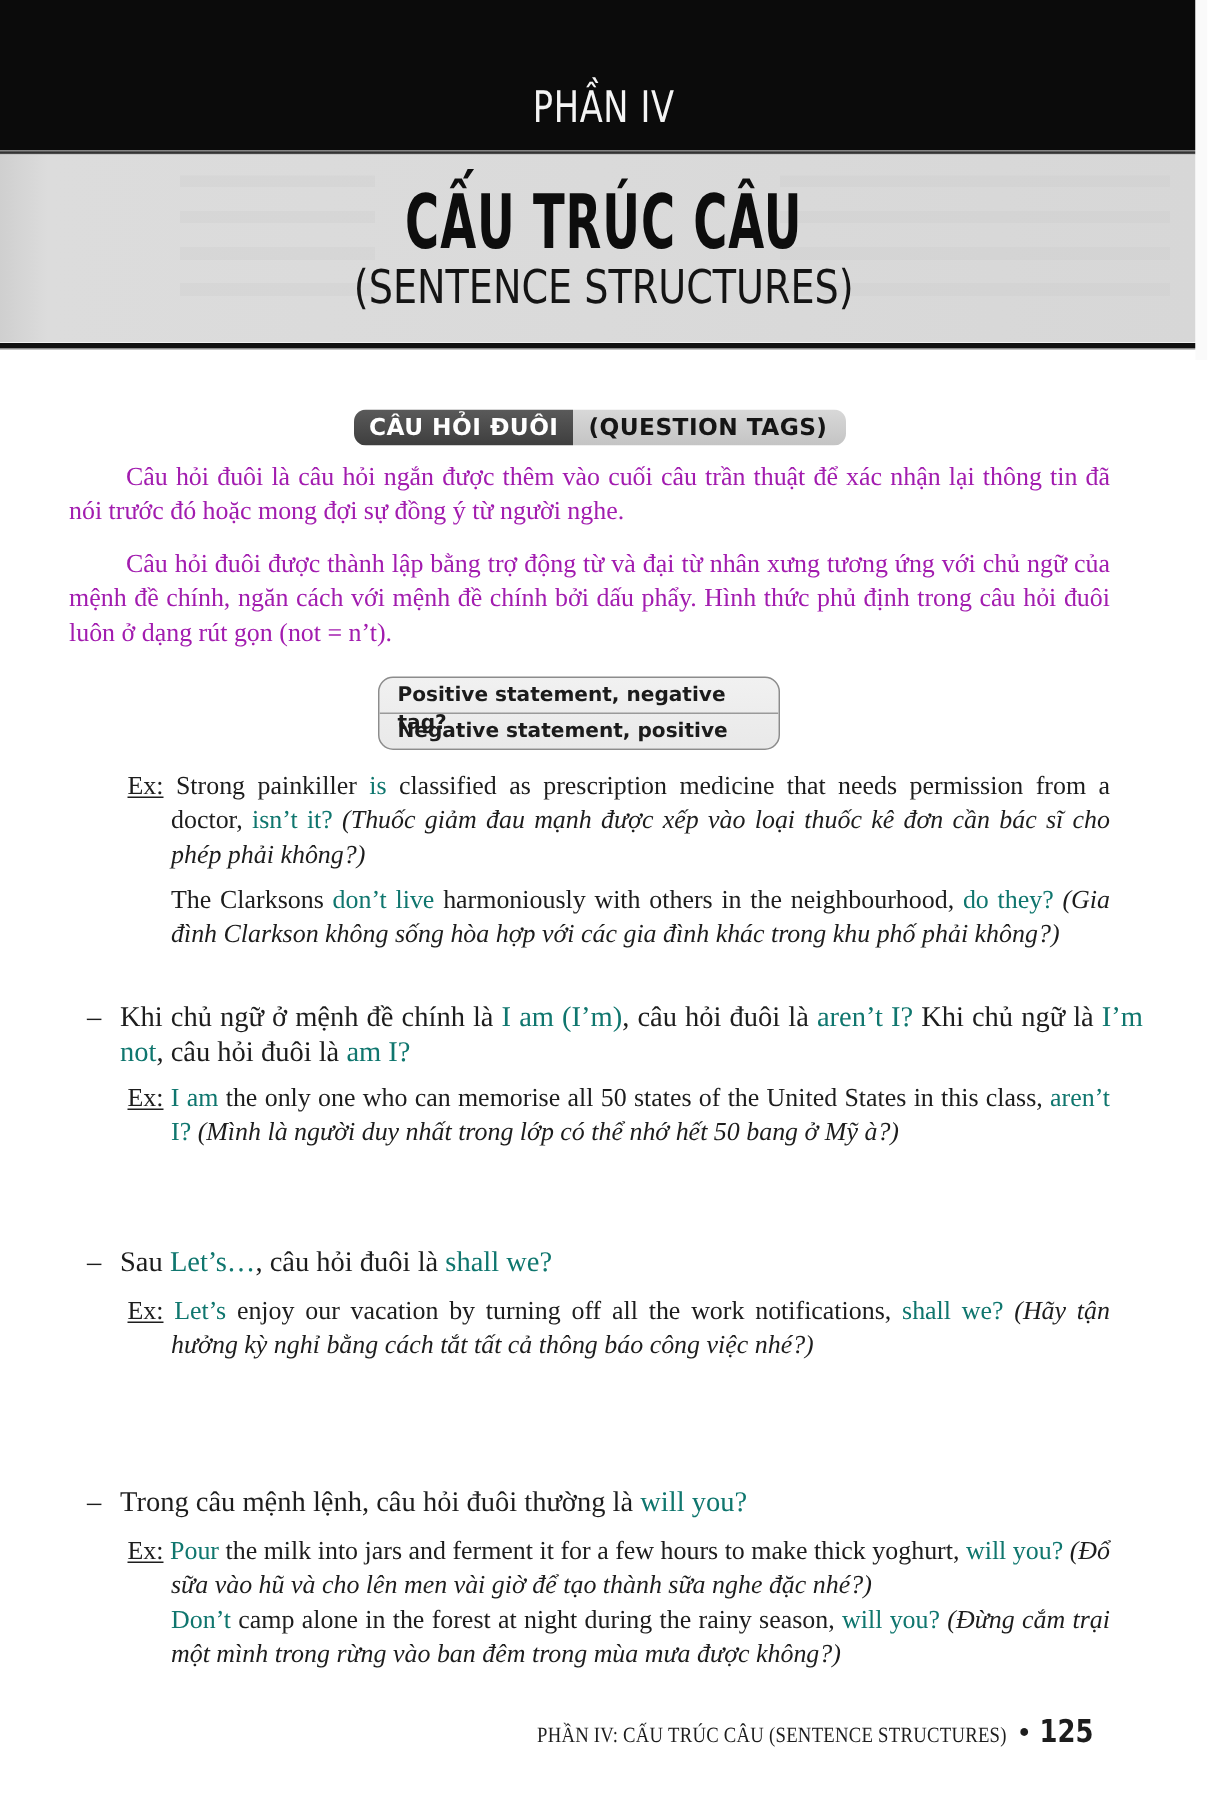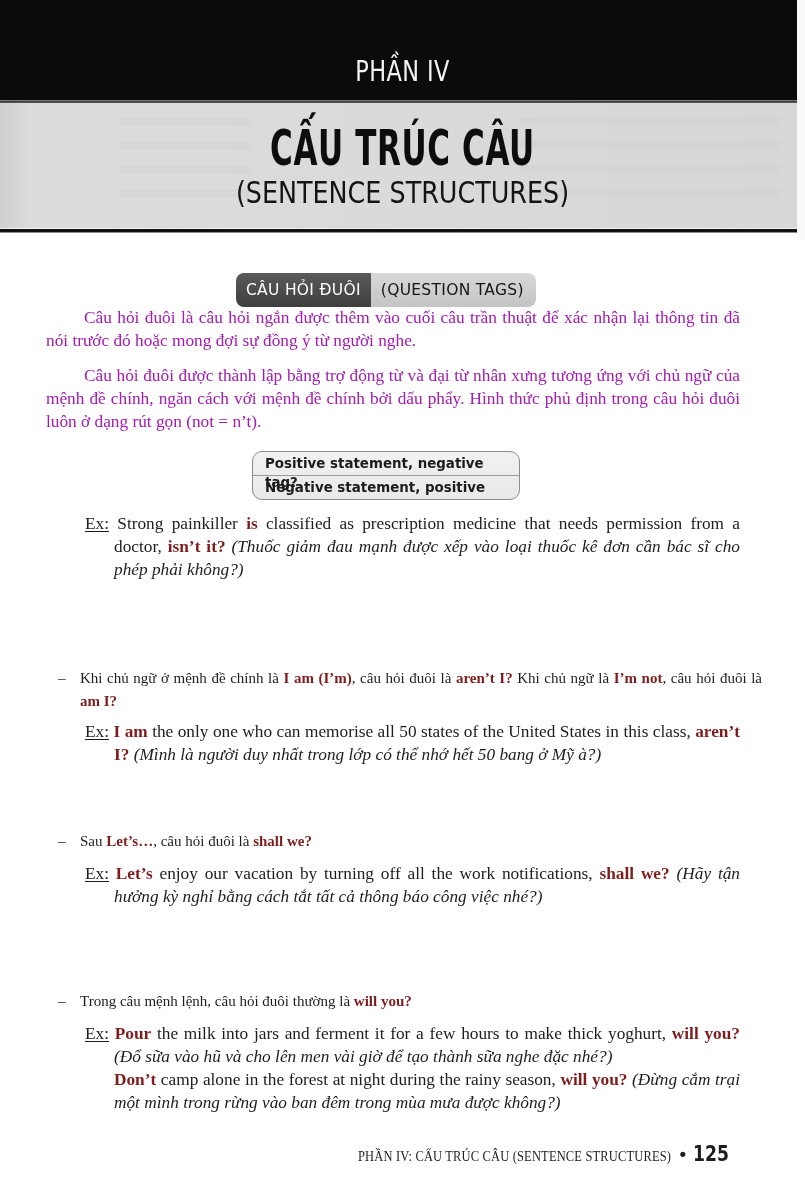--- a/index.html
+++ b/index.html
@@ -46,23 +46,23 @@
     font-family: "DejaVu Sans", sans-serif; font-size: 31px; color: #141414;
     transform: scaleX(0.82); line-height: 40px;
   }
   .hdr-line-bot {
     position: absolute; left: 0; top: 228px; width: 797px; height: 5px;
     background: linear-gradient(#f2f2f2 0 1px, #111 1px 4px, #8a8a8a 4px);
   }
 
   
   .badge {
-    position: absolute; left: 236px; top: 273px; height: 34px;
+    position: absolute; left: 236px; top: 273px; height: 24px;
     display: flex; border-radius: 8px; overflow: hidden;
-    font-family: "DejaVu Sans", sans-serif; font-weight: normal; font-size: 15.5px;
+    font-family: "DejaVu Sans", sans-serif; font-weight: bold; font-size: 15.5px;
   }
   .badge-vi {
     background: linear-gradient(#5a5a5a, #3e3e3e); color: #ffffff;
     padding: 0 10px; display: flex; align-items: center; letter-spacing: 0.3px;
   }
   .badge-en {
     background: linear-gradient(#d8d8d8, #c4c4c4); color: #151515;
     padding: 0 12px 0 10px; display: flex; align-items: center; letter-spacing: 0.3px;
   }
 
@@ -82,25 +82,25 @@
   .rule-box div + div { border-top: 1px solid #9a9a9a; }
 
   .ex {
     position: absolute; left: 85px; width: 655px; font-size: 17.3px; line-height: 23px;
     color: #1d1d1d; text-align: justify;
   }
   .ex .lbl { text-decoration: underline; text-underline-offset: 2px; font-family: Liberation Serif, serif; }
   .ex .hang { padding-left: 29px; text-indent: -29px; }
   .ex .cont { padding-left: 29px; margin-top: 7px; }
   .bullet {
-    position: absolute; left: 58px; width: 682px; font-size: 15px; line-height: 23px;
+    position: absolute; left: 58px; width: 682px; font-size: 19px; line-height: 23px;
     color: #1d1d1d; padding-left: 22px; text-indent: -22px; text-align: justify;
   }
   .bullet .dash { display: inline-block; width: 22px; text-indent: 0; }
-  b { font-weight: bold; color: #7f1d1d; }
+  b { font-weight: normal; color: #0f766e; }
   i { font-style: italic; }
 
   
   .footer {
     position: absolute; right: 68px; top: 1142px; display: flex; align-items: baseline;
     font-family: "Liberation Serif", serif; color: #1d1d1d; justify-content: center;
   }
   .footer .run { font-size: 14.5px; transform: scaleX(0.86); transform-origin: right; letter-spacing: 0.2px; }
   .footer .dot { font-size: 18px; margin: 0 5px 0 6px; font-family: "DejaVu Sans", sans-serif; }
   .footer .num { font-family: "DejaVu Sans", sans-serif; font-weight: bold; font-size: 21px; transform: scaleX(0.82); transform-origin: left; }
@@ -129,20 +129,21 @@
 <p class="para" style="top:306px;margin:0">Câu hỏi đuôi là câu hỏi ngắn được thêm vào cuối câu trần thuật để xác nhận lại thông tin đã nói trước đó hoặc mong đợi sự đồng ý từ người nghe.</p>
 <p class="para" style="top:364px;margin:0">Câu hỏi đuôi được thành lập bằng trợ động từ và đại từ nhân xưng tương ứng với chủ ngữ của mệnh đề chính, ngăn cách với mệnh đề chính bởi dấu phẩy. Hình thức phủ định trong câu hỏi đuôi luôn ở dạng rút gọn (not = n’t).</p>
 
 <div class="rule-box">
   <div>Positive statement, negative tag?</div>
   <div>Negative statement, positive tag?</div>
 </div>
 
 <div class="ex" style="top:512px">
   <div class="hang"><span class="lbl">Ex:</span> <span>Strong painkiller </span><b>is</b><span> classified as prescription medicine that needs permission from a doctor, </span><b>isn’t it?</b><i> (Thuốc giảm đau mạnh được xếp vào loại thuốc kê đơn cần bác sĩ cho phép phải không?)</i></div>
+  <div class="cont"><span>The Clarksons </span><b>don’t live</b><span> harmoniously with others in the neighbourhood, </span><b>do they?</b><i> (Gia đình Clarkson không sống hòa hợp với các gia đình khác trong khu phố phải không?)</i></div>
 </div>
 
 <div class="bullet" style="top:667px"><span class="dash">–</span><span>Khi chủ ngữ ở mệnh đề chính là </span><b>I am (I’m)</b><span>, câu hỏi đuôi là </span><b>aren’t I?</b><span> Khi chủ ngữ là </span><b>I’m not</b><span>, câu hỏi đuôi là </span><b>am I?</b></div>
 
 <div class="ex" style="top:720px">
   <div class="hang"><span class="lbl">Ex:</span> <b>I am</b><span> the only one who can memorise all 50 states of the United States in this class, </span><b>aren’t I?</b><i> (Mình là người duy nhất trong lớp có thể nhớ hết 50 bang ở Mỹ à?)</i></div>
 </div>
 
 <div class="bullet" style="top:830px"><span class="dash">–</span><span>Sau </span><b>Let’s…</b><span>, câu hỏi đuôi là </span><b>shall we?</b></div>
 

